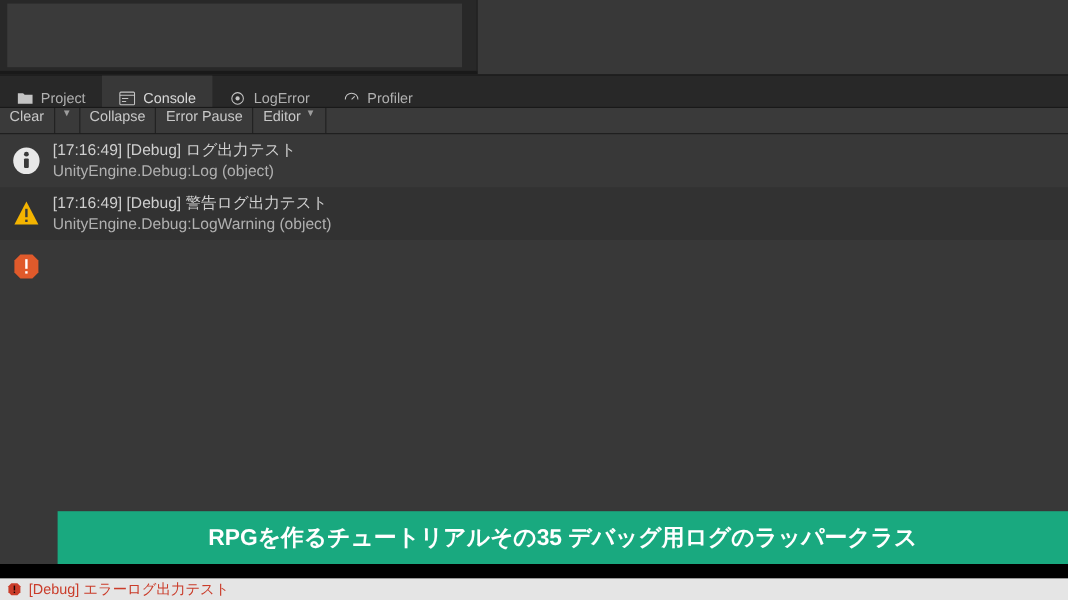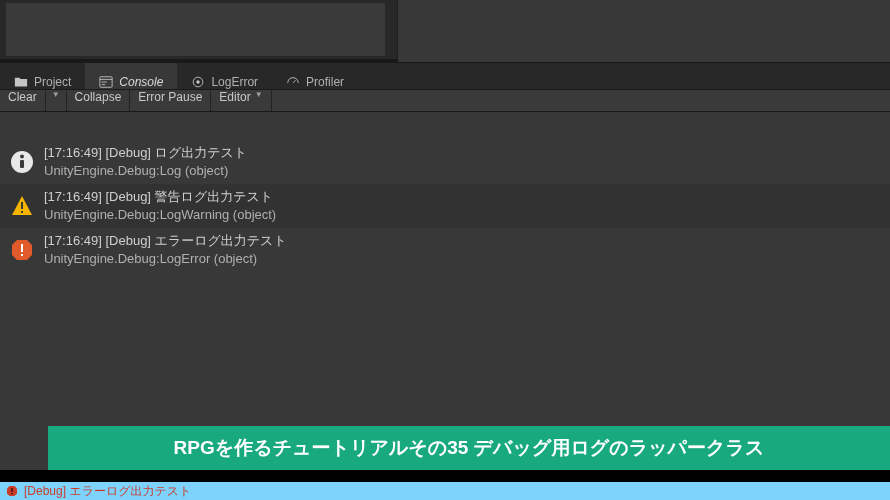--- a/index.html
+++ b/index.html
@@ -78,42 +78,40 @@
       align-items: flex-end;
       gap: 6px;
       padding: 0 14px;
       height: 100%;
       color: #b0b0b0;
       cursor: pointer;
     }
     .tab.active {
       background: #383838;
       color: #d8d8d8;
-      font-style: italic;
     }
     .tab .tab-icon { width: 14px; height: 14px; display: inline-flex; align-items: center; justify-content: center; }
     .toolbar {
       height: 22px;
       background: #3a3a3a;
       border-bottom: 1px solid #191919;
       display: flex;
       align-items: stretch;
       font-size: 12px;
       color: #c8c8c8;
     }
     .toolbar-btn {
       display: flex;
       padding: 0 8px;
       border-right: 1px solid #222;
       cursor: pointer;
       gap: 4px;
     }
     .log-list {
       background: #383838;
-      margin-top: 28px;
     }
     .log-row {
       display: flex;
       align-items: center;
       gap: 10px;
       padding: 6px 10px;
       height: 44px;
     }
     .log-row.alt { background: #323232; }
     .log-icon {
@@ -139,21 +137,21 @@
       font-weight: 700;
       font-family: "Meiryo", sans-serif;
       margin-left: 48px;
     }
     .status-bar {
       position: absolute;
       left: 0;
       right: 0;
       bottom: 0;
       height: 18px;
-      background: #7dd3fc;
+      background: #e5e5e5;
       display: flex;
       align-items: center;
       gap: 6px;
       padding: 0 6px;
       color: #ca3c2a;
       font-size: 12px;
     }
     .status-icon { width: 12px; height: 12px; }
     .black-strip {
       position: absolute;
@@ -261,24 +259,20 @@
   </div>
 
   <div class="log-row">
     <span class="log-icon">
       <svg viewBox="0 0 24 24" width="24" height="24">
           <path d="M7 2h10l5 5v10l-5 5H7l-5-5V7z" fill="#e05a2b"></path>
           <rect x="11" y="6" width="2" height="8" fill="#fff"></rect>
           <rect x="11" y="16" width="2" height="2" fill="#fff"></rect>
         </svg>
     </span>
-    <div class="log-text">
-      <div class="log-primary">[17:16:49] [Debug] エラーログ出力テスト</div>
-      <div class="log-secondary">UnityEngine.Debug:LogError (object)</div>
-    </div>
   </div>
 
 </div>
 
 <div class="banner">
   <span>RPGを作るチュートリアルその35 デバッグ用ログのラッパークラス</span>
 </div>
 
 <div class="black-strip"></div>
 

